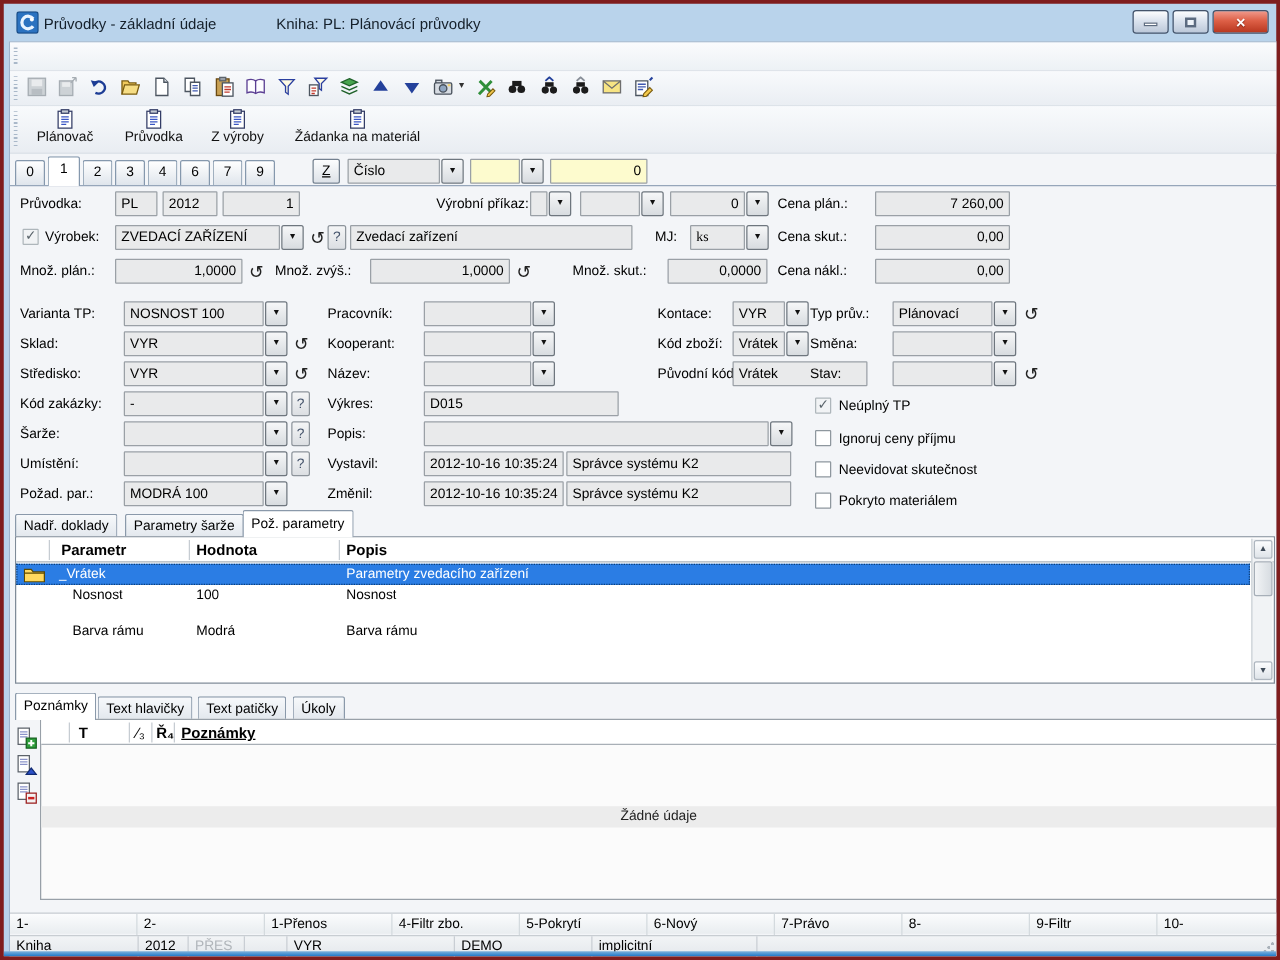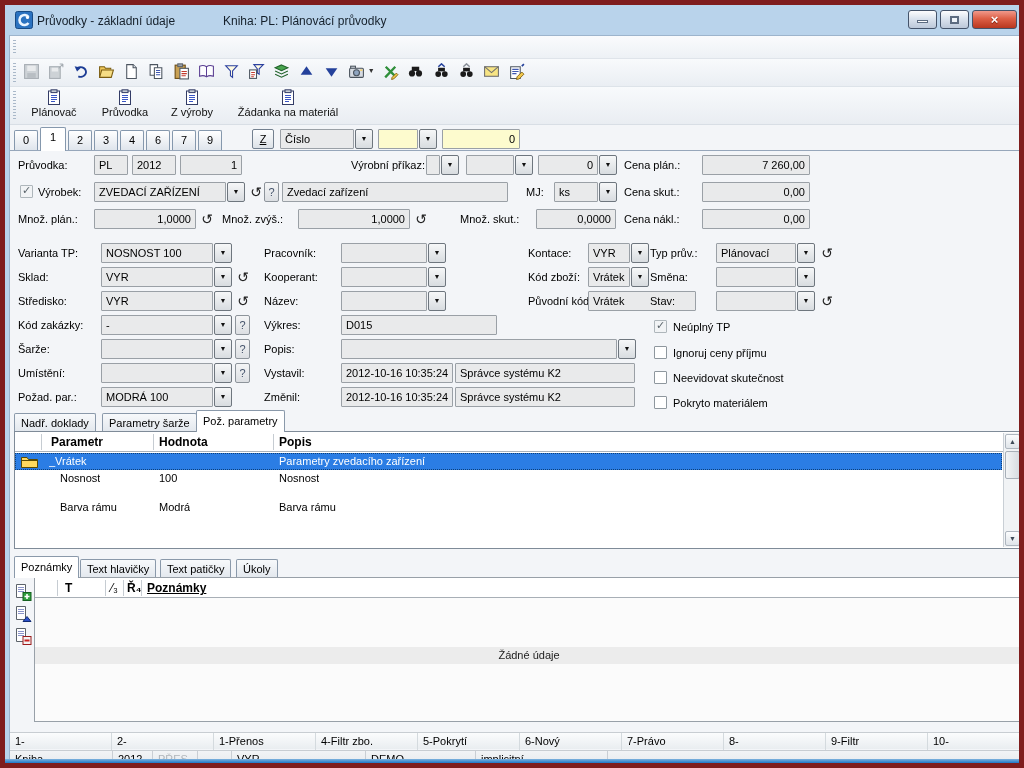--- a/index.html
+++ b/index.html
@@ -1,17 +1,17 @@
 <!DOCTYPE html>
 <html><head>
 <meta charset="utf-8">
 <style>
   html,body{margin:0;padding:0;background:#5a84ad;font-family:"Liberation Sans",sans-serif;font-size:11px;color:#000;}
   *{box-sizing:border-box;}
-  .win{position:relative;width:1024px;height:768px;background:#b9d3eb;border:5px solid #7f1d1d;overflow:hidden;padding-left:16px;}
+  .win{position:relative;width:1024px;height:768px;background:#b9d3eb;border:3px solid #7f1d1d;overflow:hidden;padding-left:16px;}
   .win::after{content:"";position:absolute;left:0;right:0;bottom:0;height:4px;background:linear-gradient(#7fb2dd,#1e78c8);}
   
   .titlebar{position:absolute;left:4px;top:3px;width:1016px;height:26px;}
   .apptitle{position:absolute;left:28px;top:6px;font-size:12px;color:#15202b;white-space:nowrap;}
   .booktitle{position:absolute;left:214px;top:6px;font-size:12px;color:#15202b;white-space:nowrap;}
   .appicon{position:absolute;left:6px;top:3px;width:18px;height:18px;}
   .winbtns{position:absolute;right:8px;top:2px;display:flex;gap:3px;}
   .wbtn{width:29px;height:19px;border:1px solid #44536a;border-radius:3px;background:linear-gradient(#fdfdfe,#dbe3ee 45%,#bcc8d9);position:relative;}
   .wbtn.close{width:45px;background:linear-gradient(#f0998b,#dd5f46 45%,#b8371f);}
   .glyph-min{position:absolute;left:8px;bottom:5px;width:11px;height:3px;background:#fff;border:1px solid #5c6b80;}
@@ -279,21 +279,21 @@
       <div class="fld num" style="left:692px;top:4px;width:108px;">7 260,00</div>
 
       <div class="chk on" style="left:10px;top:34px;"></div>
       <div class="lbl" style="left:28px;top:31px;">Výrobek:</div>
       <div class="fld" style="left:84px;top:31px;width:132px;">ZVEDACÍ ZAŘÍZENÍ</div>
       <div class="dd" style="left:217px;top:31px;">▼</div>
       <div class="hist" style="left:238px;top:31px;">↺</div>
       <div class="qm" style="left:254px;top:31px;">?</div>
       <div class="fld" style="left:272px;top:31px;width:226px;">Zvedací zařízení</div>
       <div class="lbl" style="left:516px;top:31px;">MJ:</div>
-      <div class="fld" style="left:544px;top:31px;width:44px;">ks</div>
+      <div class="fld" style="left:544px;top:31px;width:44px;font-family:Liberation Serif, serif;">ks</div>
       <div class="dd" style="left:589px;top:31px;">▼</div>
       <div class="lbl" style="left:614px;top:31px;">Cena skut.:</div>
       <div class="fld num" style="left:692px;top:31px;width:108px;">0,00</div>
 
       <div class="lbl" style="left:8px;top:58px;">Množ. plán.:</div>
       <div class="fld num" style="left:84px;top:58px;width:102px;">1,0000</div>
       <div class="hist" style="left:189px;top:58px;">↺</div>
       <div class="lbl" style="left:212px;top:58px;">Množ. zvýš.:</div>
       <div class="fld num" style="left:288px;top:58px;width:112px;">1,0000</div>
       <div class="hist" style="left:403px;top:58px;">↺</div>

